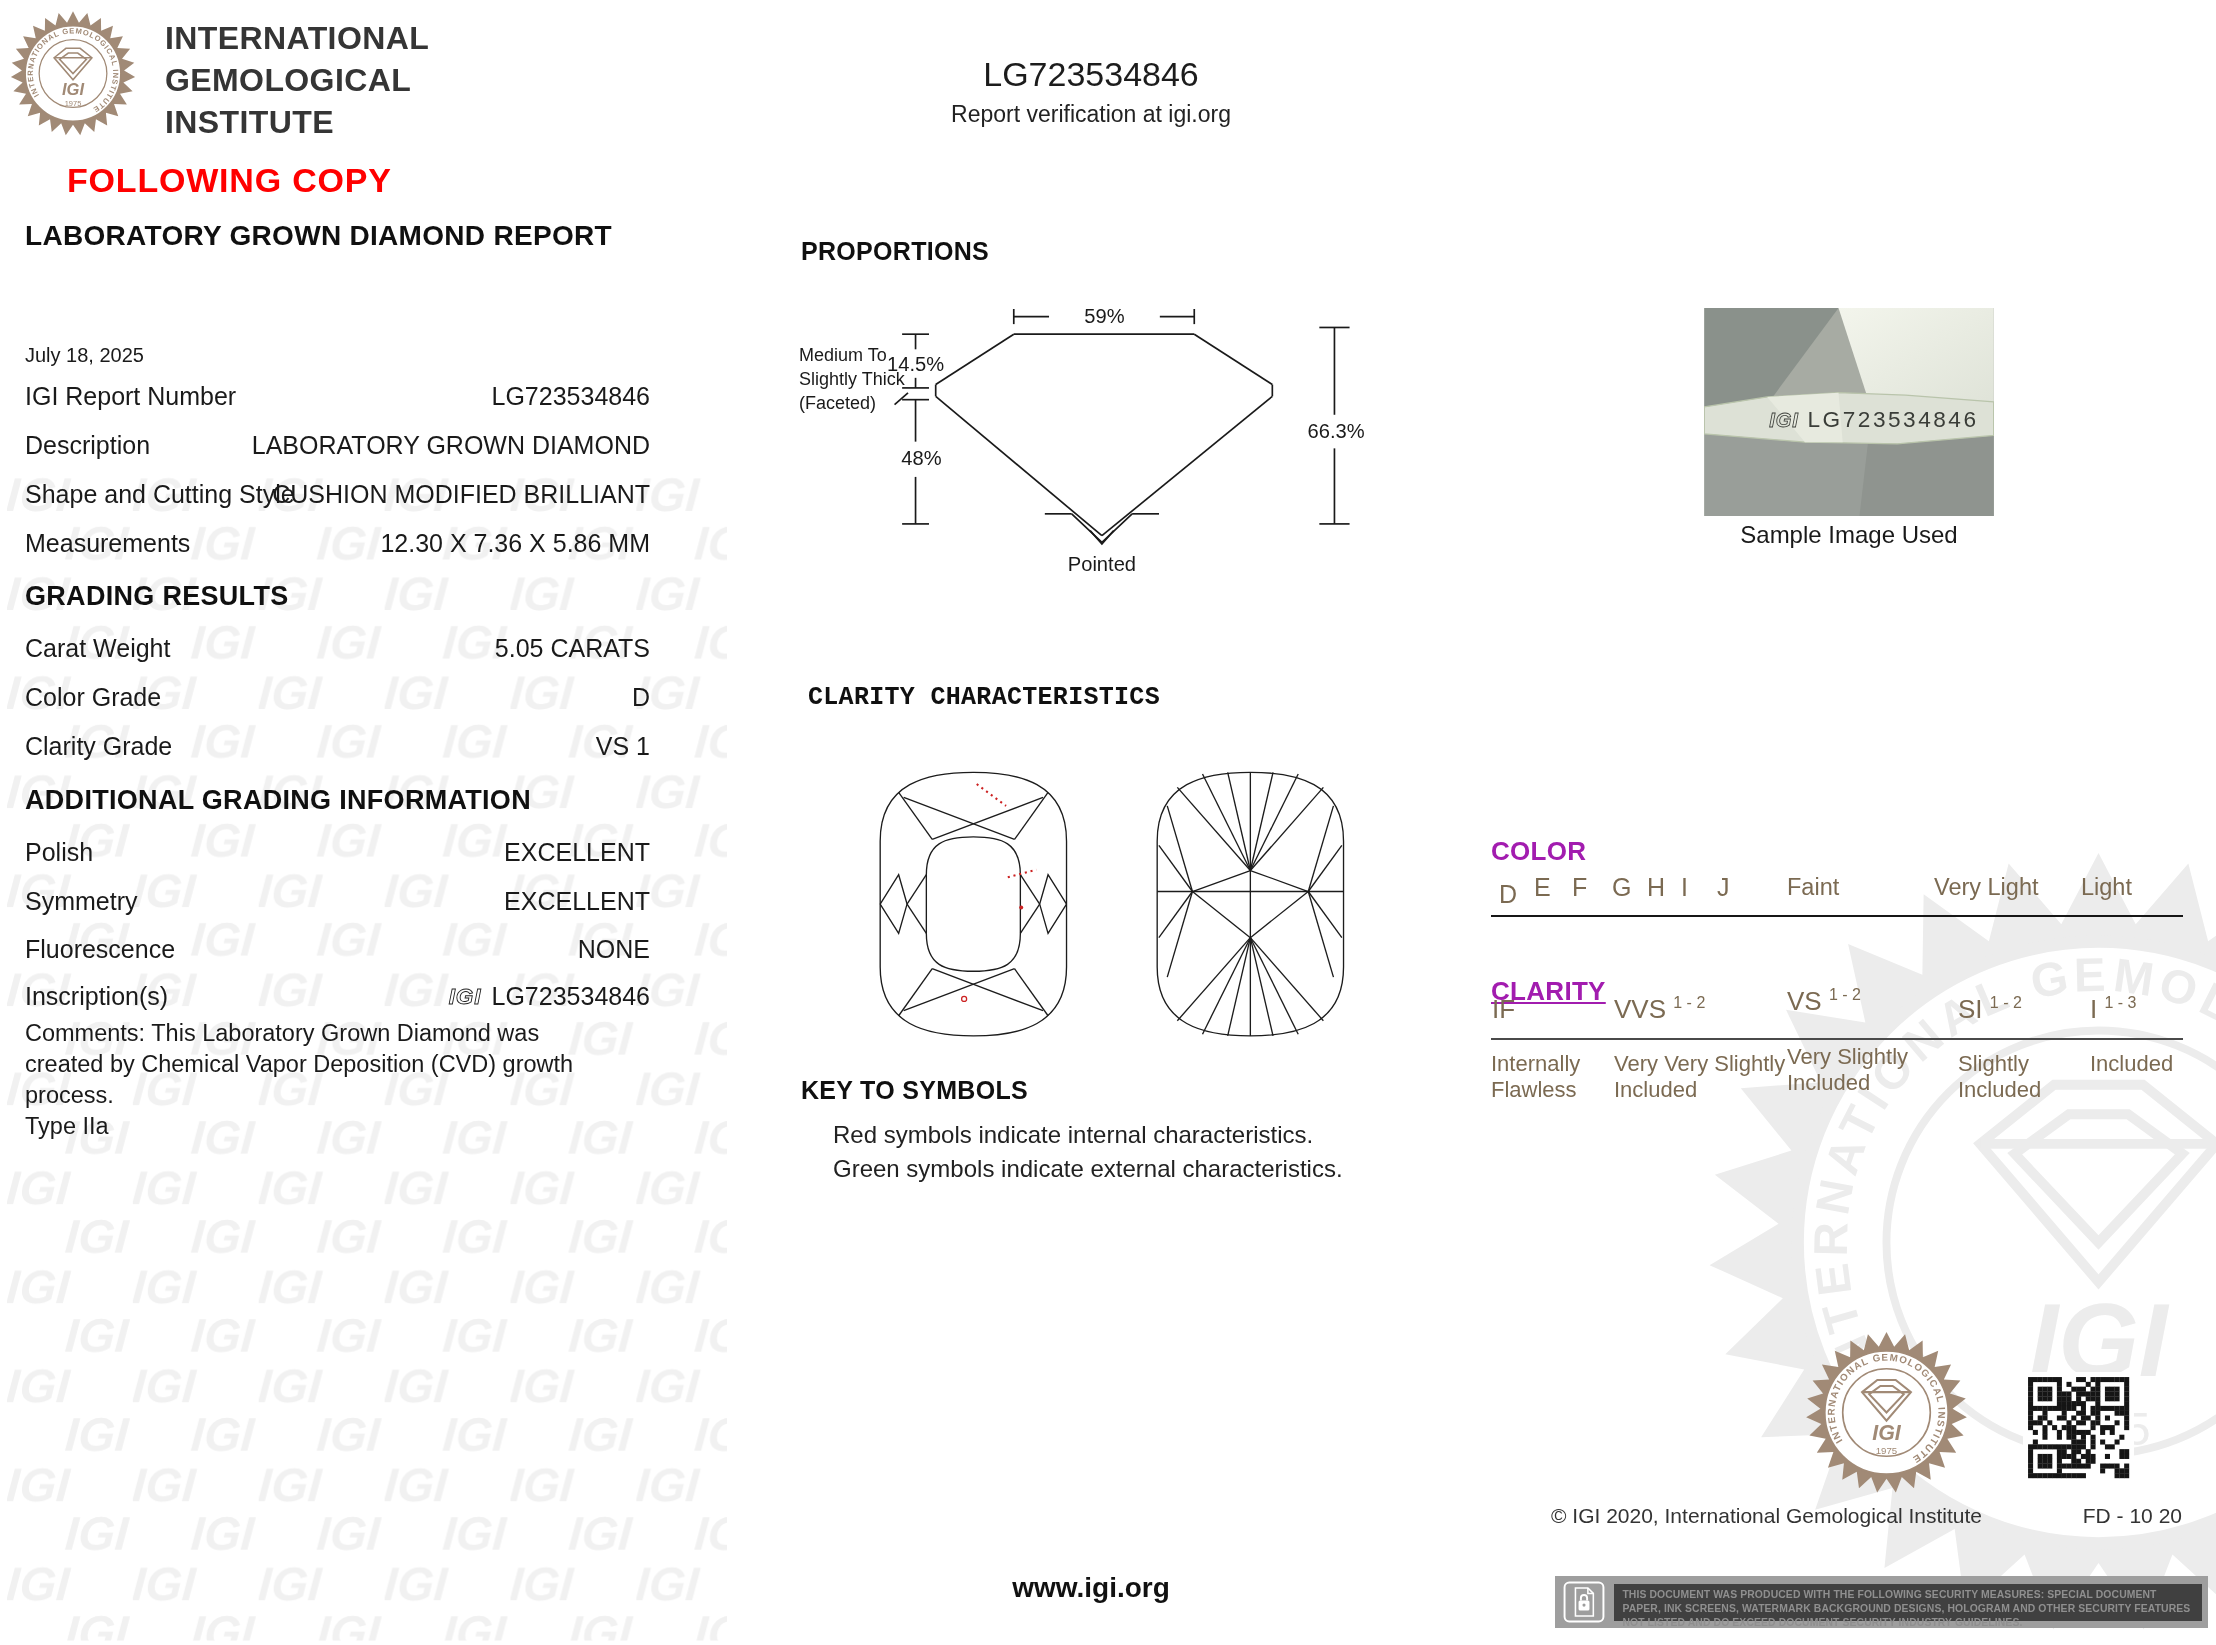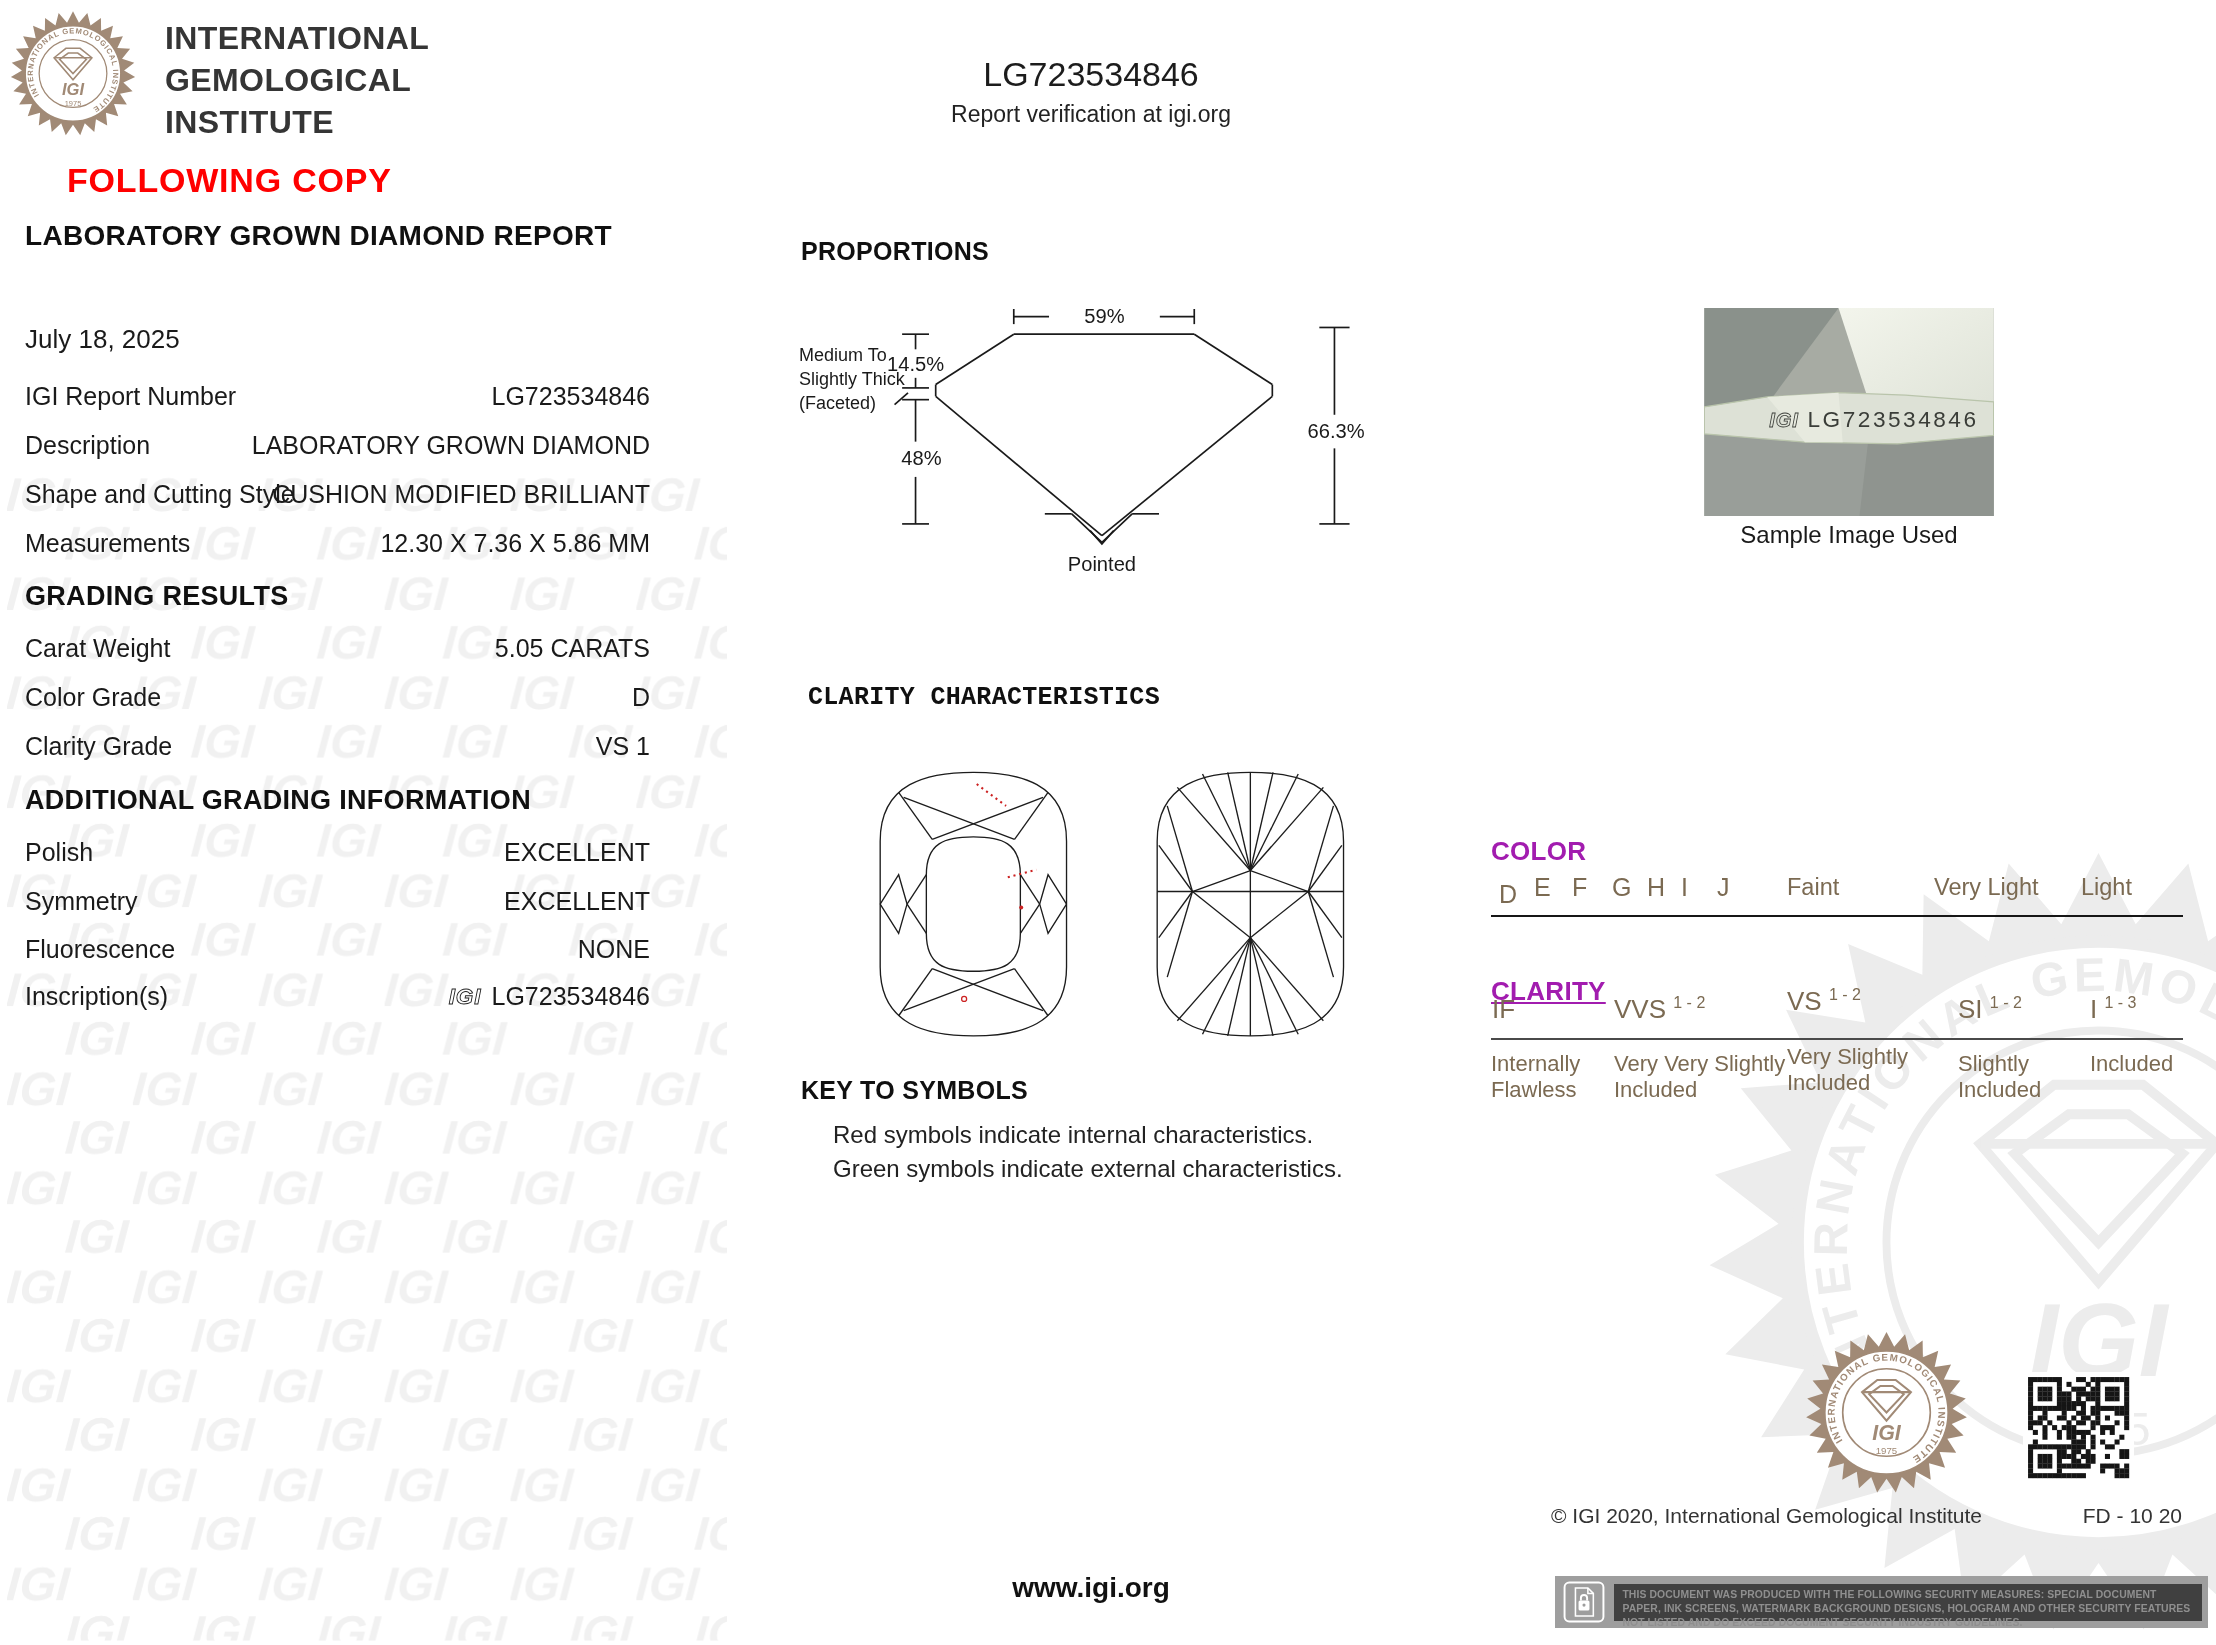--- a/index.html
+++ b/index.html
@@ -89,21 +89,21 @@
     <div>INSTITUTE</div>
   </div>
 
   <div class="abs electronic" style="left:67px;top:161px;color:#ff0000;">FOLLOWING COPY</div>
 
   <div class="abs center-head" style="top:55px;font-size:34px;color:#1c1c1c;">LG723534846</div>
   <div class="abs center-head" style="top:101px;font-size:23px;color:#222;">Report verification at igi.org</div>
 
   <div class="abs sec-head" style="left:25px;top:220px;font-size:28px;">LABORATORY GROWN DIAMOND REPORT</div>
 
-  <div class="abs row-label" style="left:25px;top:324px;font-size:26px;">July 18, 2025</div>
+  <div class="abs row-label" style="left:25px;top:344px;font-size:20px;">July 18, 2025</div>
 
   <div class="abs lv" style="top:382px;">
     <span class="lab row-label">IGI Report Number</span>
     <span class="val row-value">LG723534846</span>
   </div>
   <div class="abs lv" style="top:431px;">
     <span class="lab row-label">Description</span>
     <span class="val row-value">LABORATORY GROWN DIAMOND</span>
   </div>
   <div class="abs lv" style="top:480px;">
@@ -147,20 +147,24 @@
   <div class="abs lv" style="top:982px;">
     <span class="lab row-label">Inscription(s)</span>
     <span class="val row-value" style="display:flex;align-items:center;gap:6.7px;">
       <svg width="40" height="27" viewBox="0 0 48 32" style="font-size:30px">
         <text x="24" y="25" text-anchor="middle" font-size="27" font-weight="bold" font-style="italic" fill="none" stroke="#222" stroke-width="1.1" letter-spacing="1">IGI</text>
       </svg>
       <span>LG723534846</span>
     </span>
   </div>
 
+  <div class="abs" style="left:25px;top:1018px;width:571px;">
+    <div class="comments">Comments: This Laboratory Grown Diamond was created by Chemical Vapor Deposition (CVD) growth process.</div>
+    <div class="comments">Type IIa</div>
+  </div>
 
   <div class="abs sec-head" style="left:801px;top:237px;font-size:25px;">PROPORTIONS</div>
 
   <svg class="abs" style="left:772px;top:277px;" width="638" height="336" viewBox="0 0 760 400">
 
     <line class="diagline" x1="288" y1="38" x2="288" y2="56"></line>
     <line class="diagline" x1="288" y1="47" x2="330" y2="47"></line>
     <line class="diagline" x1="462" y1="47" x2="503" y2="47"></line>
     <line class="diagline" x1="503" y1="38" x2="503" y2="56"></line>
     <text x="396" y="55" text-anchor="middle" font-size="24" fill="#1a1a1a">59%</text>

